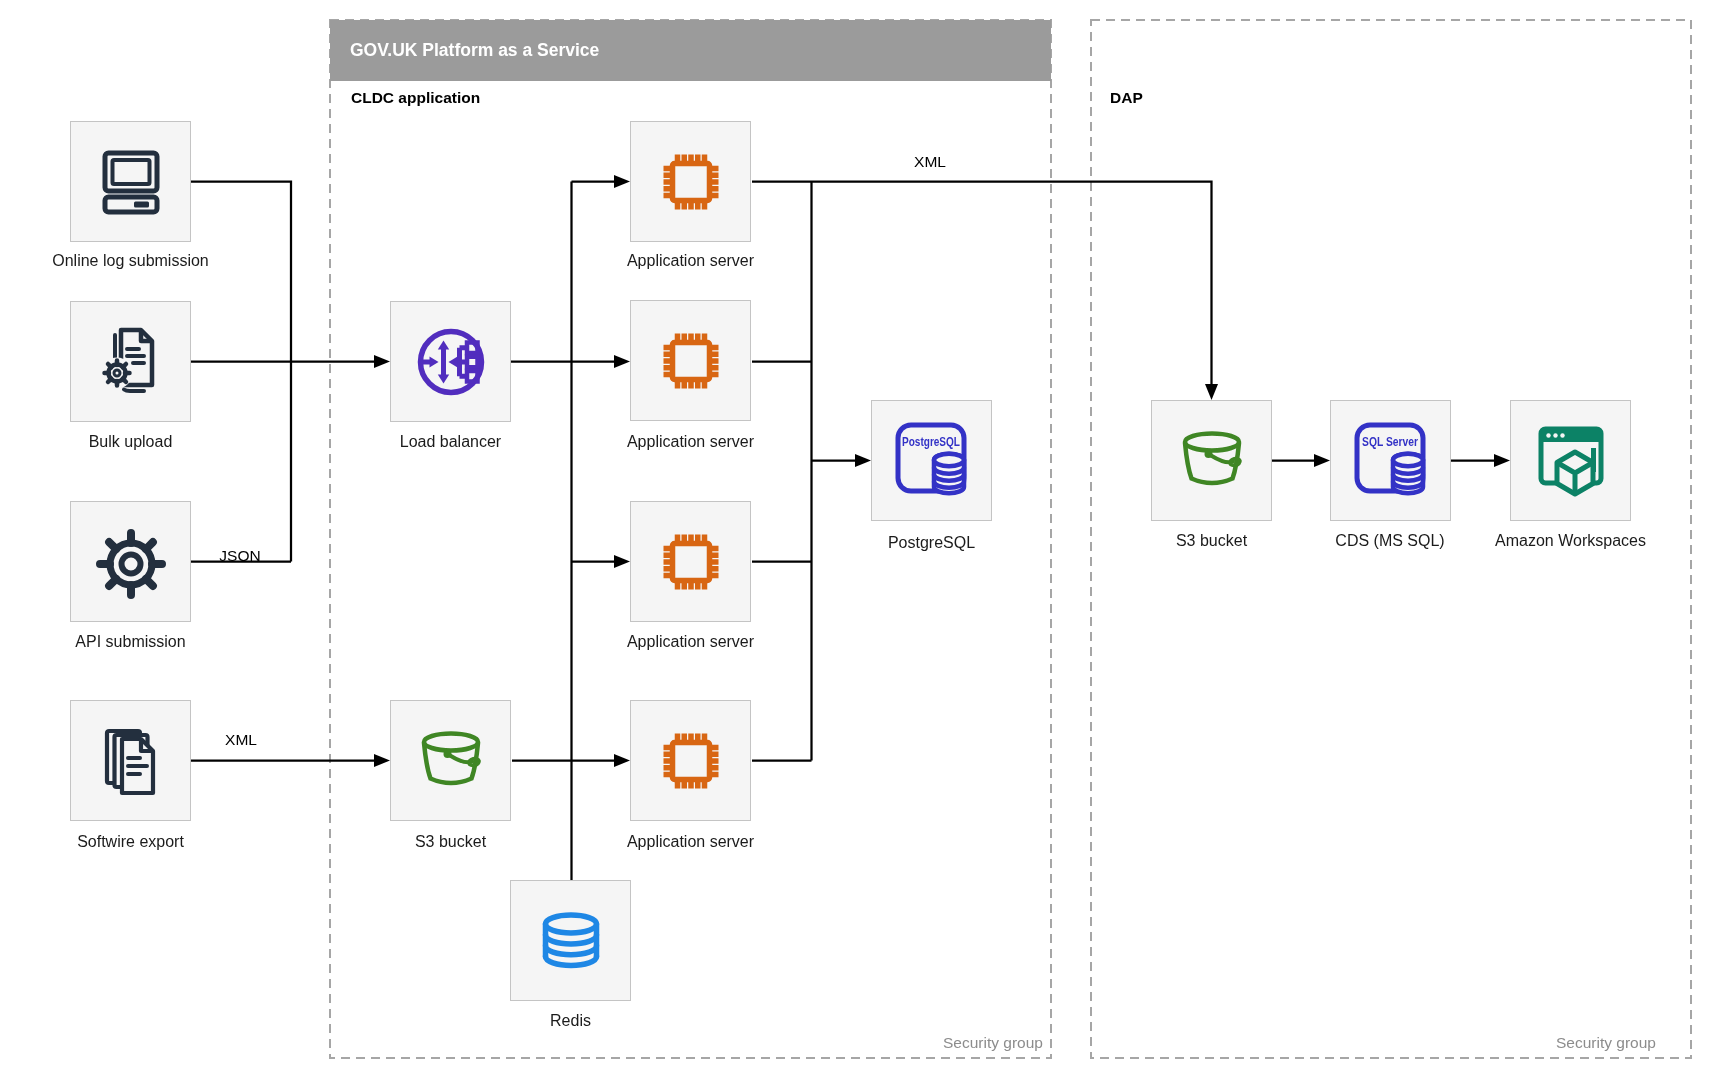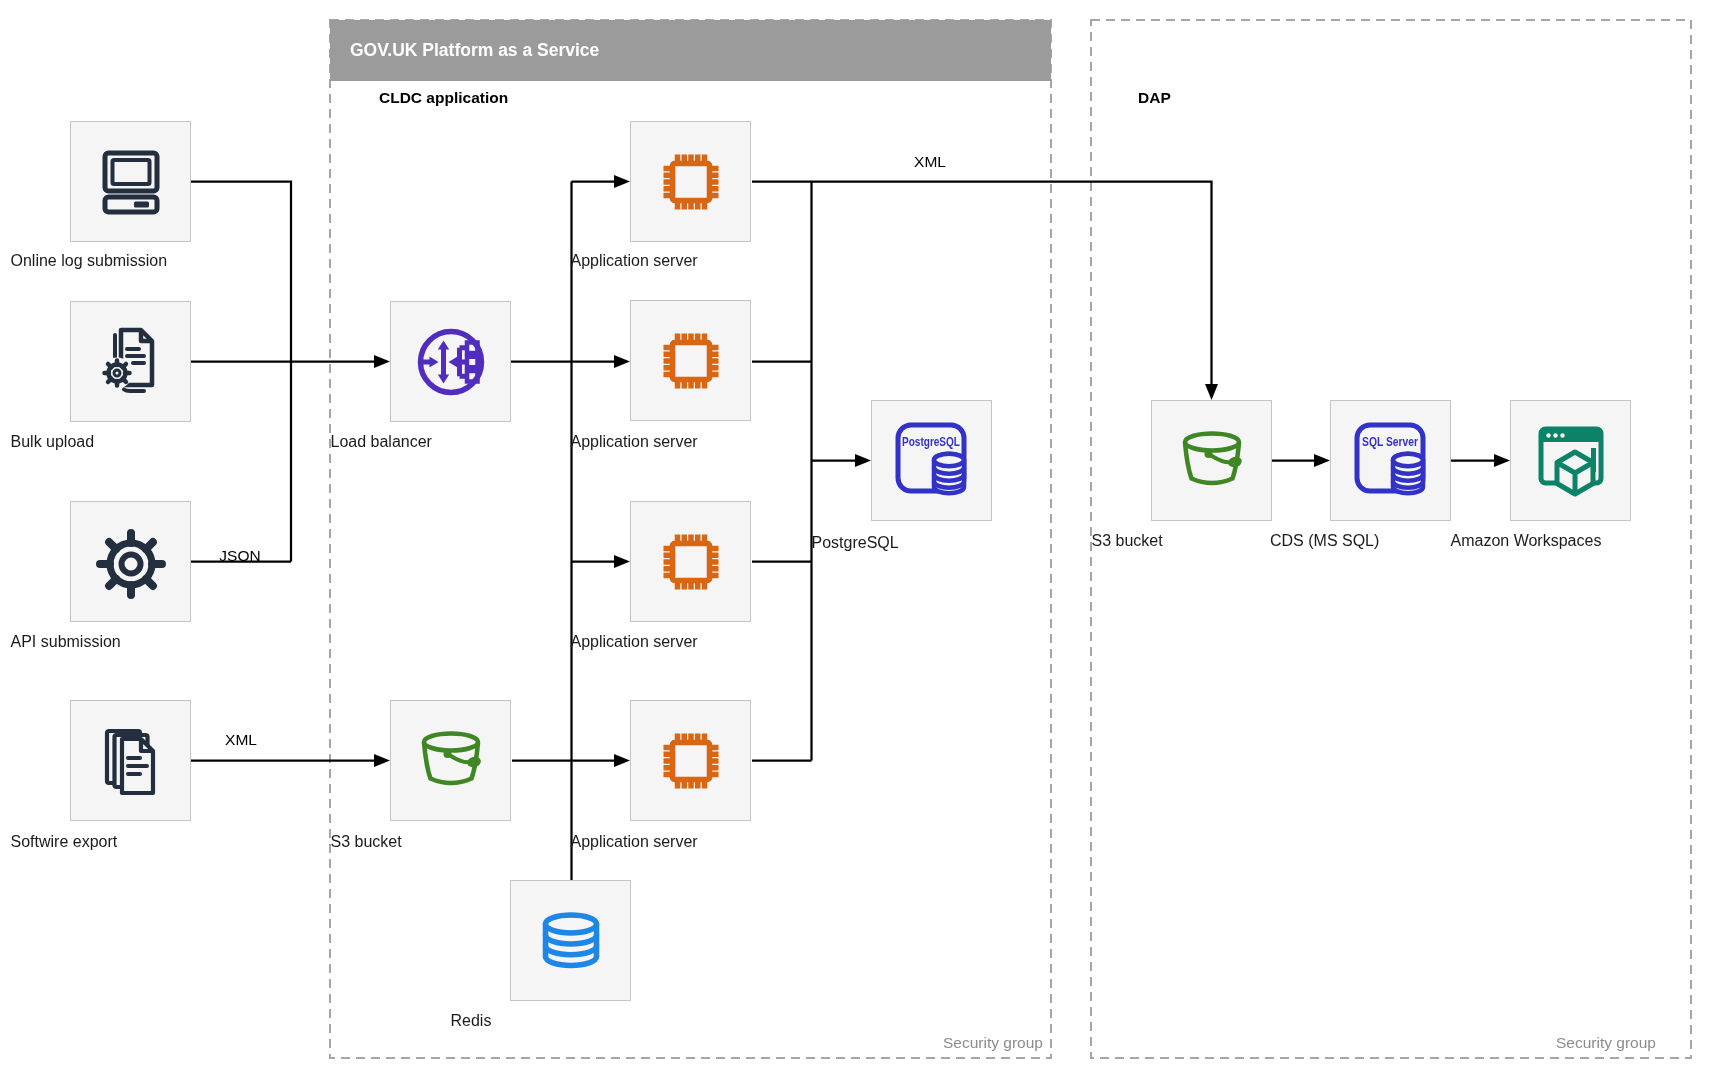--- a/index.html
+++ b/index.html
@@ -9,34 +9,34 @@
   svg.connectors{position:absolute;left:0;top:0;z-index:1;}
 
   .container-header{
     position:absolute;z-index:3;height:61px;
     background:var(--header_bg,#9b9b9b);
     color:var(--header_text,#ffffff);
     font-size:17.5px;font-weight:bold;line-height:61px;
     padding-left:20px;box-sizing:border-box;
   }
   .container-tag{
-    position:absolute;z-index:3;font-size:15.5px;font-weight:bold;color:#000;margin-left:28px;
+    position:absolute;z-index:3;font-size:15.5px;font-weight:bold;color:#000;
   }
   .container-footer{
     position:absolute;z-index:3;font-size:15.5px;color:var(--muted,#8c8c8c);margin-left:21px;
   }
 
   .node{
     position:absolute;z-index:2;width:121px;height:121px;box-sizing:border-box;
     background:var(--box_bg,#f5f5f5);
     border:1.5px solid var(--box_border,#c4c4c4);
     display:flex;align-items:center;justify-content:center;
   }
   .nlabel{
-    position:absolute;z-index:2;width:240px;text-align:left;
+    position:absolute;z-index:2;width:240px;text-align:center;
     font-size:16px;color:var(--label,#1b1b1b);white-space:nowrap;
   }
   .elabel{
     position:absolute;z-index:2;font-size:15.5px;color:#000;transform:translateX(-50%);
     white-space:nowrap;
   }
 
   
   .sdark{stroke:var(--dark,#232f3e);}   .fdark{fill:var(--dark,#232f3e);}
   .spurple{stroke:var(--purple,#512dbe);} .fpurple{fill:var(--purple,#512dbe);}

